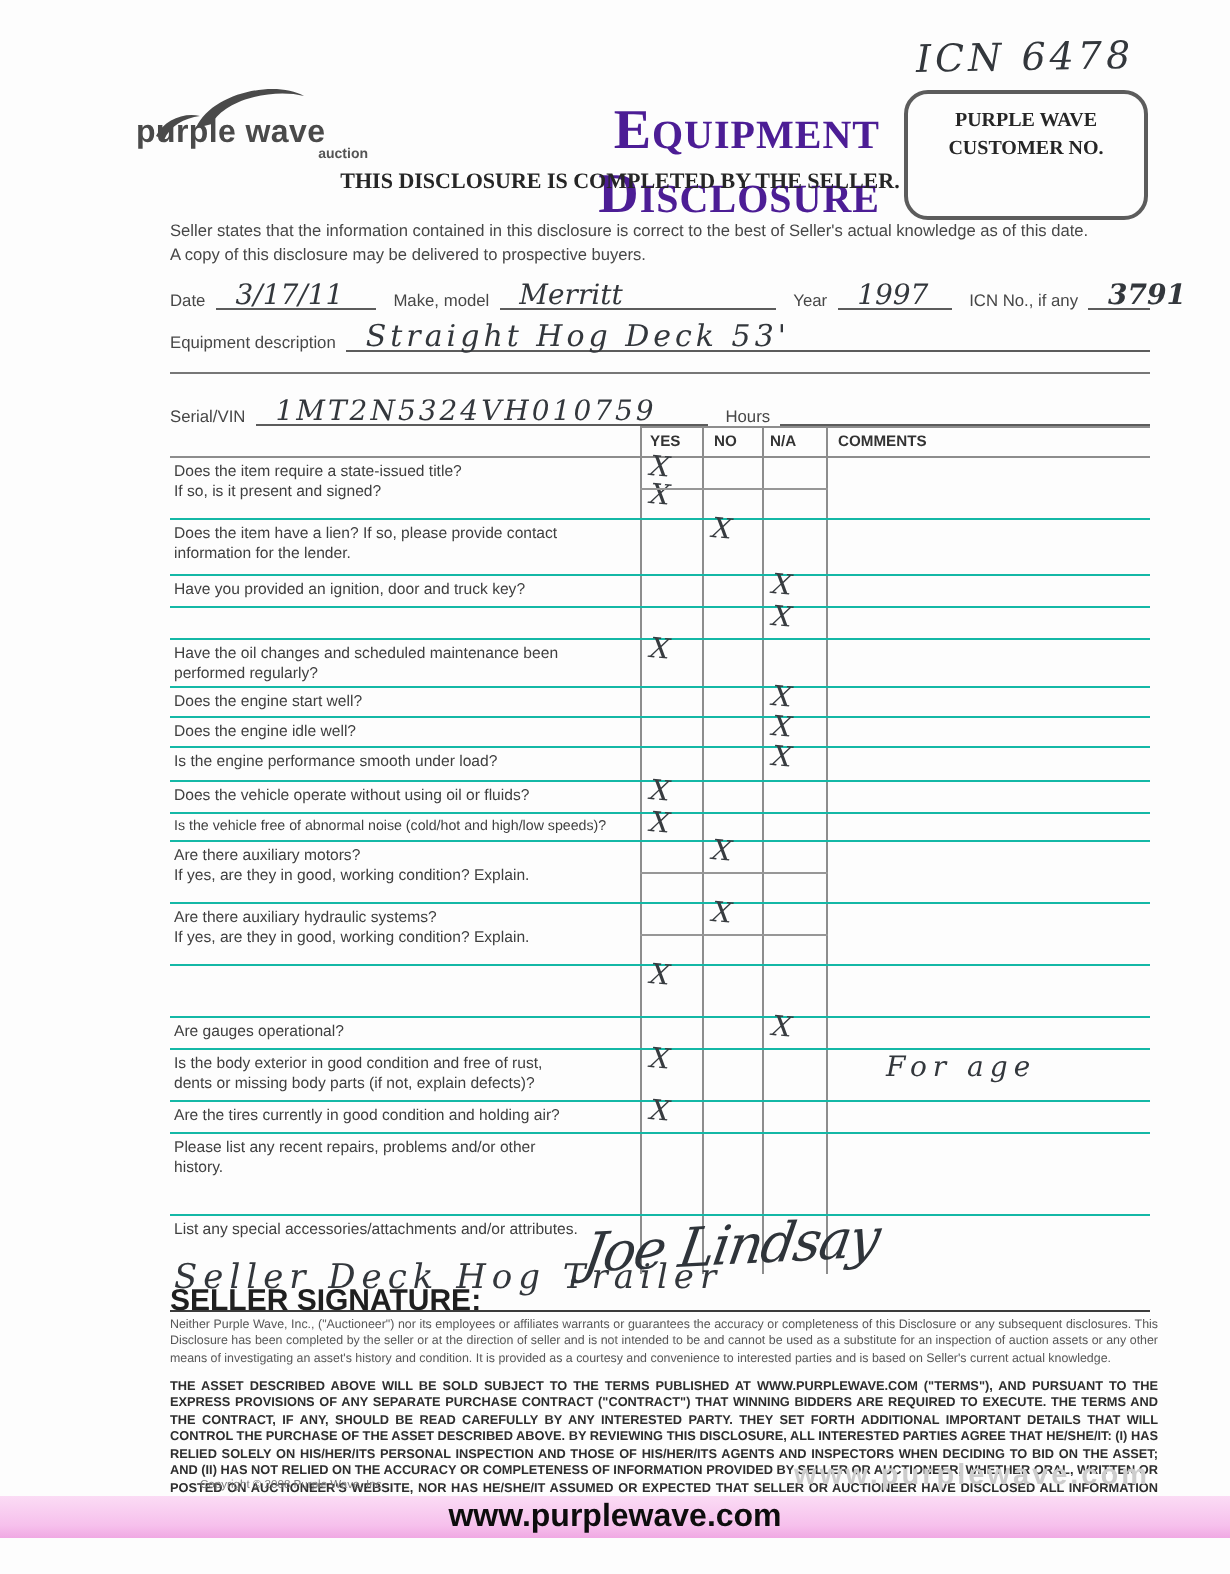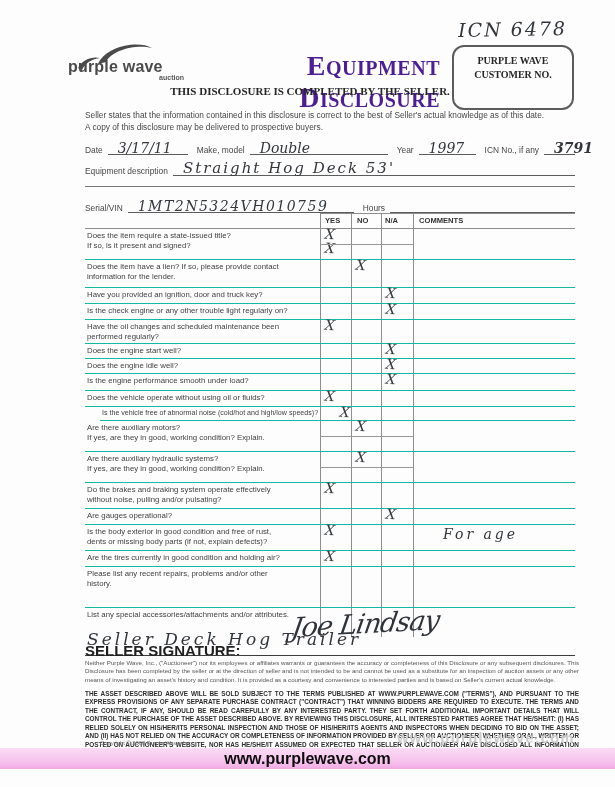--- a/index.html
+++ b/index.html
@@ -98,21 +98,21 @@
   </div>
 
   <div class="fields">
     <div class="fline">
       <span class="lbl">Date</span>
       <span class="fill w-date">
           <span class="hand">3/17/11</span>
         </span>
       <span class="lbl mid">Make, model</span>
       <span class="fill w-make">
-          <span class="hand">Double</span>
+          <span class="hand">Merritt</span>
         </span>
       <span class="lbl mid">Year</span>
       <span class="fill w-year">
           <span class="hand">1997</span>
         </span>
       <span class="lbl mid">ICN No., if any</span>
       <span class="fill grow">
           <span class="hand bold">3791</span>
         </span>
     </div>
@@ -158,21 +158,20 @@
         <div class="trow" style="height: 27px;">
           <div class="q">Does the item have a lien? If so, please provide contact
 information for the lender.</div>
           <span class="xmark" style="left: 271px; top: -2px;">X</span>
         </div>
         <div class="trow" style="height: 15px;">
           <div class="q">Have you provided an ignition, door and truck key?</div>
           <span class="xmark" style="left: 301px; top: -2px;">X</span>
         </div>
         <div class="trow" style="height: 15px;">
-          <div class="q">Is the check engine or any other trouble light regularly on?</div>
           <span class="xmark" style="left: 301px; top: -2px;">X</span>
         </div>
         <div class="trow" style="height: 23px;">
           <div class="q">Have the oil changes and scheduled maintenance been
 performed regularly?</div>
           <span class="xmark" style="left: 240px; top: -2px;">X</span>
         </div>
         <div class="trow" style="height: 14px;">
           <div class="q">Does the engine start well?</div>
           <span class="xmark" style="left: 301px; top: -2px;">X</span>
@@ -182,39 +181,37 @@
           <span class="xmark" style="left: 301px; top: -2px;">X</span>
         </div>
         <div class="trow" style="height: 16px;">
           <div class="q">Is the engine performance smooth under load?</div>
           <span class="xmark" style="left: 301px; top: -2px;">X</span>
         </div>
         <div class="trow" style="height: 15px;">
           <div class="q">Does the vehicle operate without using oil or fluids?</div>
           <span class="xmark" style="left: 240px; top: -2px;">X</span>
         </div>
-        <div class="trow" style="height: 13px; margin-left: 15px;">
+        <div class="trow" style="height: 13px;">
           <div class="q qsmall">Is the vehicle free of abnormal noise (cold/hot and high/low speeds)?</div>
           <span class="xmark" style="left: 240px; top: -2px;">X</span>
         </div>
         <div class="trow" style="height: 30px;">
           <div class="q">Are there auxiliary motors?
 If yes, are they in good, working condition? Explain.</div>
           <span class="xmark" style="left: 271px; top: -2px;">X</span>
           <div class="subline"></div>
         </div>
         <div class="trow" style="height: 30px;">
           <div class="q">Are there auxiliary hydraulic systems?
 If yes, are they in good, working condition? Explain.</div>
           <span class="xmark" style="left: 271px; top: -2px;">X</span>
           <div class="subline"></div>
         </div>
         <div class="trow" style="height: 25px;">
-          <div class="q">Do the brakes and braking system operate effectively
-without noise, pulling and/or pulsating?</div>
           <span class="xmark" style="left: 240px; top: -2px;">X</span>
         </div>
         <div class="trow" style="height: 15px;">
           <div class="q">Are gauges operational?</div>
           <span class="xmark" style="left: 301px; top: -2px;">X</span>
         </div>
         <div class="trow" style="height: 25px;">
           <div class="q">Is the body exterior in good condition and free of rust,
 dents or missing body parts (if not, explain defects)?</div>
           <span class="xmark" style="left: 240px; top: -2px;">X</span>

